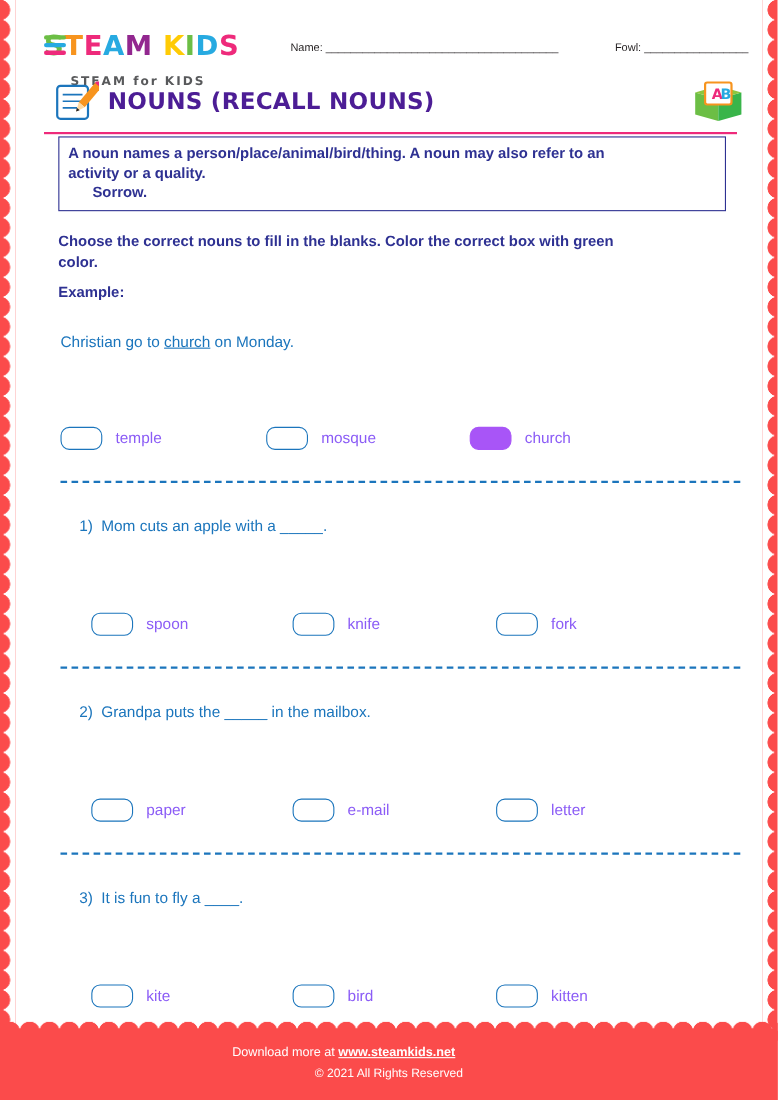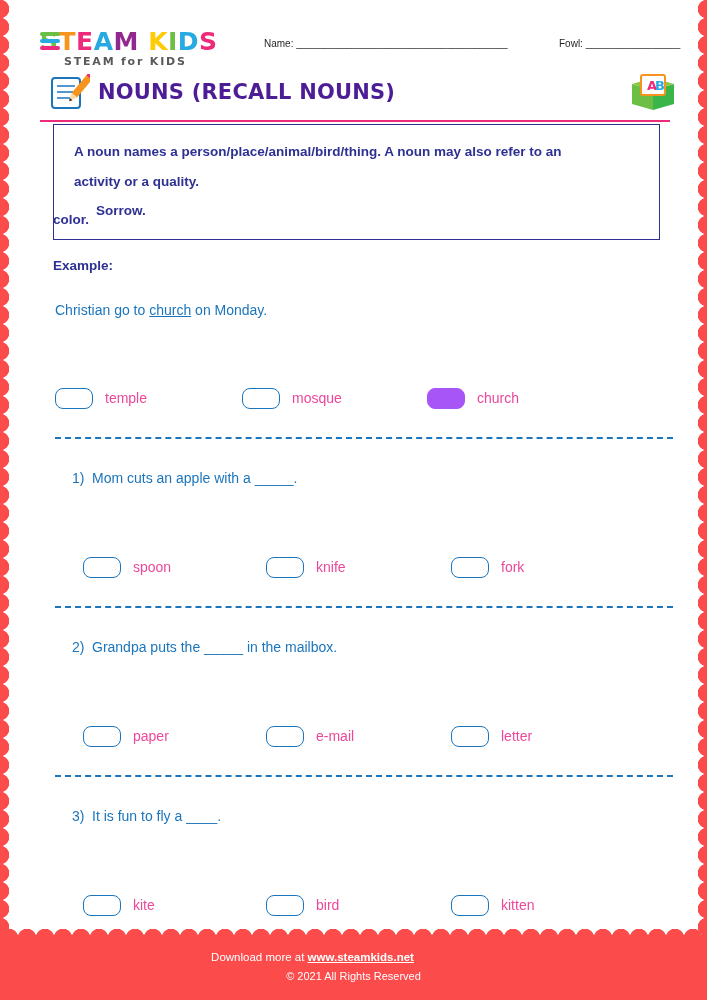--- a/index.html
+++ b/index.html
@@ -75,21 +75,21 @@
   .c-orange { color: #f7941e; }
   .c-red { color: #ee2a7b; }
   .c-blue { color: #27aae1; }
   .c-purple { color: #92278f; }
   .c-yellow { color: #ffcb05; }
   .logo-sub {
     font-size: 11px;
     font-weight: bold;
     color: #58595b;
     letter-spacing: 1.8px;
-    margin-top: 0;
+    margin-top: 12px;
     padding-left: 24px;
     font-family: "DejaVu Sans", sans-serif;
   }
   .logo-bars {
     position: absolute;
     left: 0px;
     top: 4px;
     width: 20px;
   }
   .logo-bars i {
@@ -158,21 +158,21 @@
   .defbox {
     position: absolute;
     left: 39px;
     top: 124px;
     width: 607px;
     border: 1.5px solid #2e3192;
     box-sizing: border-box;
     padding: 6px 8px 7px 8px;
   }
   .defbox p {
-    margin: 12px;
+    margin: 0;
     font-size: 13.5px;
     font-weight: bold;
     color: #2e3192;
     line-height: 17.5px;
     font-family: "Liberation Sans", sans-serif;
   }
   .def-indent { padding-left: 0px; }
 
   
   .instructions {
@@ -230,21 +230,21 @@
   }
   .opt-box.filled {
     background: #a855f7;
     border-color: #a855f7;
   }
   .opt-label {
     position: absolute;
     left: 50px;
     top: 2px;
     font-size: 14px;
-    color: #ec4899;
+    color: #8b5cf6;
     white-space: nowrap;
     font-family: "Liberation Sans", sans-serif;
   }
 
   
   .dashed {
     position: absolute;
     left: 41px;
     width: 618px;
     height: 0;
@@ -368,20 +368,21 @@
     </div>
     <div class="title-rule"></div>
 
     <div class="defbox">
       <p>A noun names a person/place/animal/bird/thing. A noun may also refer to an</p>
       <p>activity or a quality.</p>
       <p class="def-indent" style="padding-left:22px">Sorrow.</p>
     </div>
 
     <div class="instructions">
+      <div>Choose the correct nouns to fill in the blanks. Color the correct box with green</div>
       <div>color.</div>
     </div>
     <div class="example-label">Example:</div>
 
     <div class="example-sentence">
       <span>Christian go to </span><span class="underline-word">church</span><span> on Monday.</span>
     </div>
 
     <div class="option-row" style="top:388px">
       <div class="option" style="left:0px">

